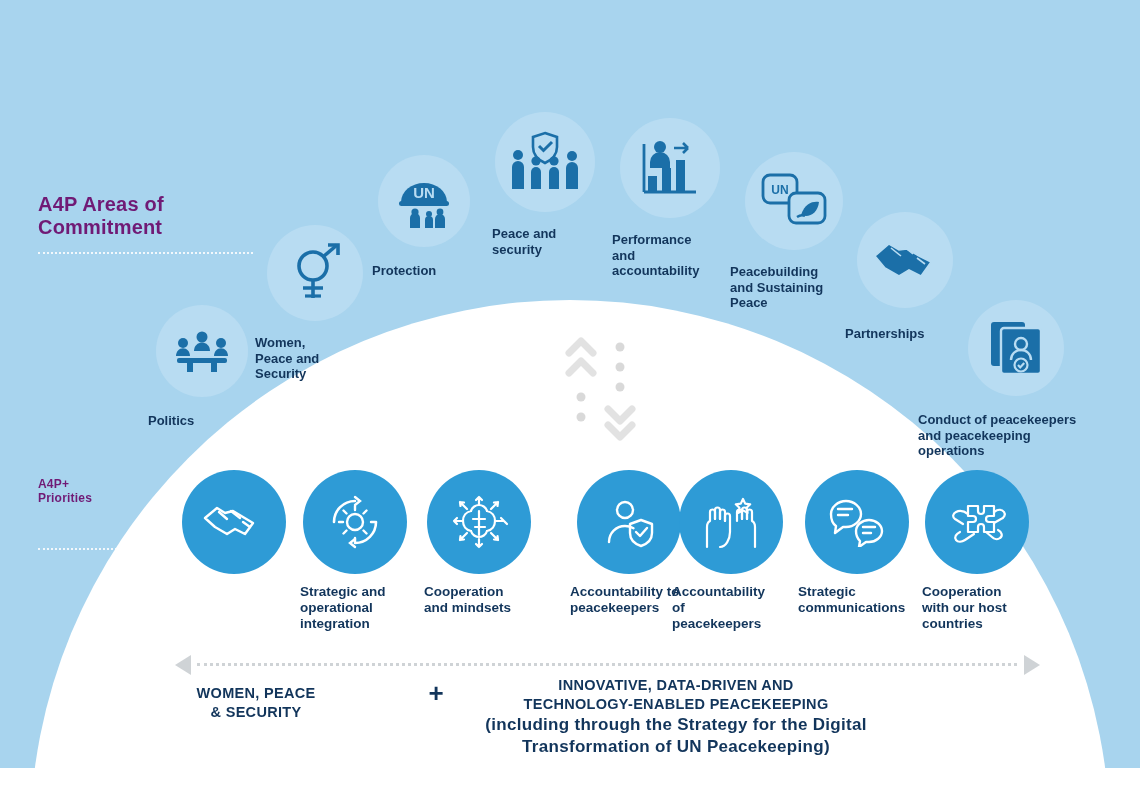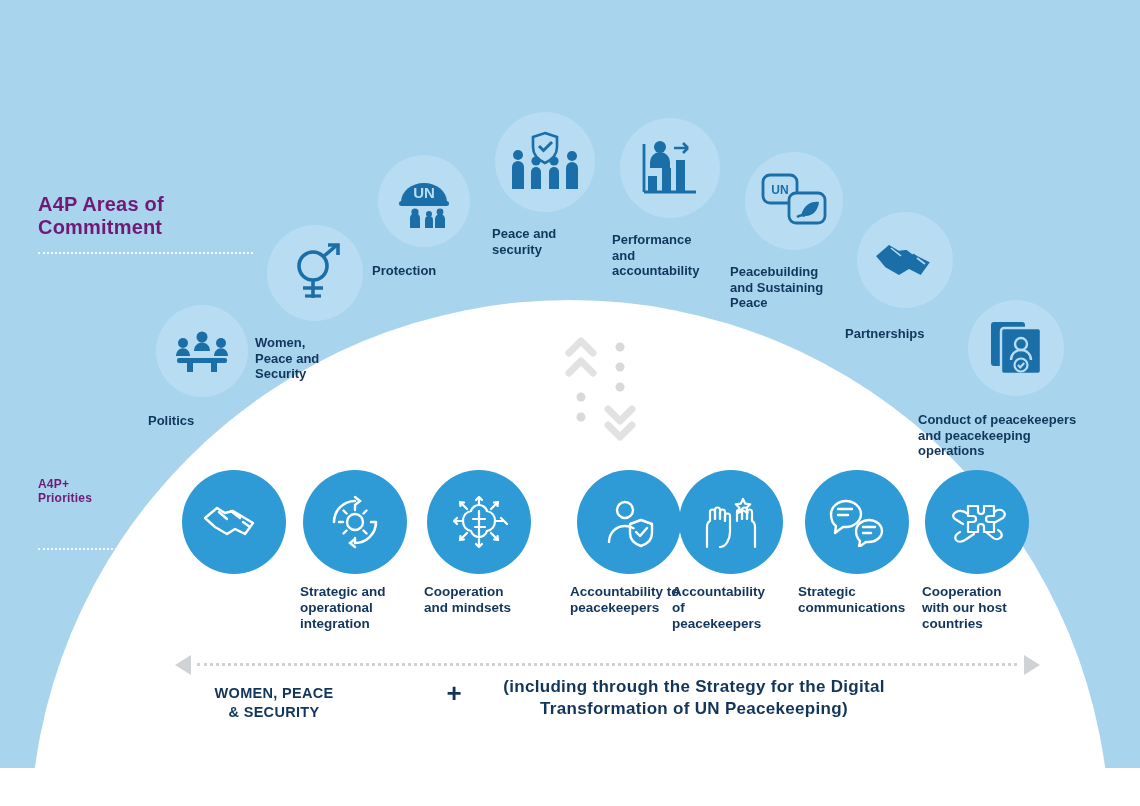--- a/index.html
+++ b/index.html
@@ -145,21 +145,20 @@
 
   
   #footer {
     position: absolute;
     left: 0;
     top: 676px;
     width: 992px;
     display: flex;
     align-items: flex-start;
     justify-content: center;
-    margin-left: 18px;
   }
   #footer-left {
     width: 300px;
     text-align: center;
     color: #12355b;
     font-weight: bold;
     font-size: 14.5px;
     line-height: 1.3;
     letter-spacing: .3px;
     padding-top: 8px;
@@ -451,18 +450,20 @@
     <div class="arrow-head" id="arrow-left"></div>
     <div class="bar-dots"></div>
     <div class="arrow-head" id="arrow-right"></div>
   </div>
 
   <div id="footer">
     <div id="footer-left" style="white-space: pre-line;">WOMEN, PEACE
 &amp; SECURITY</div>
     <div id="footer-plus">+</div>
     <div id="footer-right">
+      <div style="white-space: pre-line;">INNOVATIVE, DATA-DRIVEN AND
+TECHNOLOGY-ENABLED PEACEKEEPING</div>
       <div class="sub" style="white-space: pre-line;">(including through the Strategy for the Digital
 Transformation of UN Peacekeeping)</div>
     </div>
   </div>
 
 </div>
 
 </body></html>

